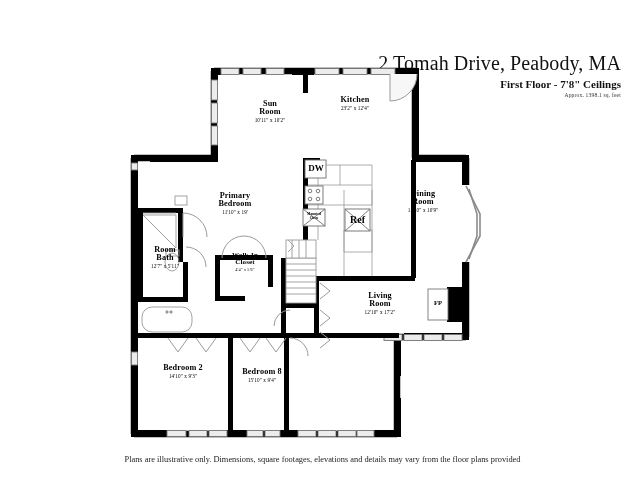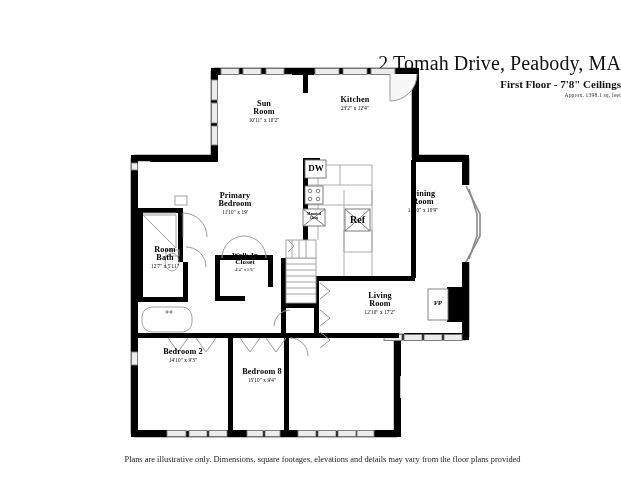--- a/index.html
+++ b/index.html
@@ -306,21 +306,21 @@
         <path d="M320,310 L330,318 L320,326" stroke="#9a9a9a"></path>
         <path d="M320,332 L330,340 L320,348" stroke="#9a9a9a"></path>
         <path d="M320,283 L330,291 L320,299" stroke="#9a9a9a"></path>
 
         <path d="M290,338 A18,18 0 0 1 308,356" stroke="#9a9a9a"></path>
       </g>
 
     </svg>
   </div>
 
-  <div class="rmlabel" style="left:224px;top:100px;width:80px;text-align:center;">
+  <div class="rmlabel" style="left:230px;top:100px;width:80px;text-align:center;">
     <span class="nm">Sun</span>
     <span class="nm">Room</span>
     <span class="dim">10'11" x 10'2"</span>
   </div>
 
   <div class="rmlabel" style="left:315px;top:96px;width:80px;">
     <span class="nm">Kitchen</span>
     <span class="dim">23'2" x 12'4"</span>
   </div>
 
@@ -347,21 +347,21 @@
     <span class="nm">Closet</span>
     <span class="dim">4'4" x 5'6"</span>
   </div>
 
   <div class="rmlabel" style="left:343px;top:292px;width:74px;">
     <span class="nm">Living</span>
     <span class="nm">Room</span>
     <span class="dim">12'10" x 17'2"</span>
   </div>
 
-  <div class="rmlabel" style="left:143px;top:348px;width:80px;">
+  <div class="rmlabel" style="left:143px;top:364px;width:80px;">
     <span class="nm">Bedroom 2</span>
     <span class="dim">14'10" x 9'3"</span>
   </div>
 
   <div class="rmlabel" style="left:222px;top:368px;width:80px;">
     <span class="nm">Bedroom 8</span>
     <span class="dim">15'10" x 9'4"</span>
   </div>
 
   <div class="applabel dw" style="left:305px;top:164px;width:22px;">DW</div>

